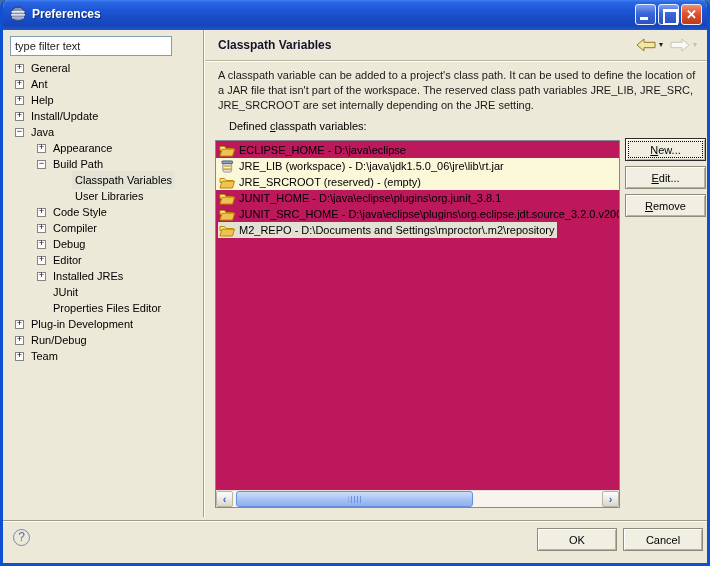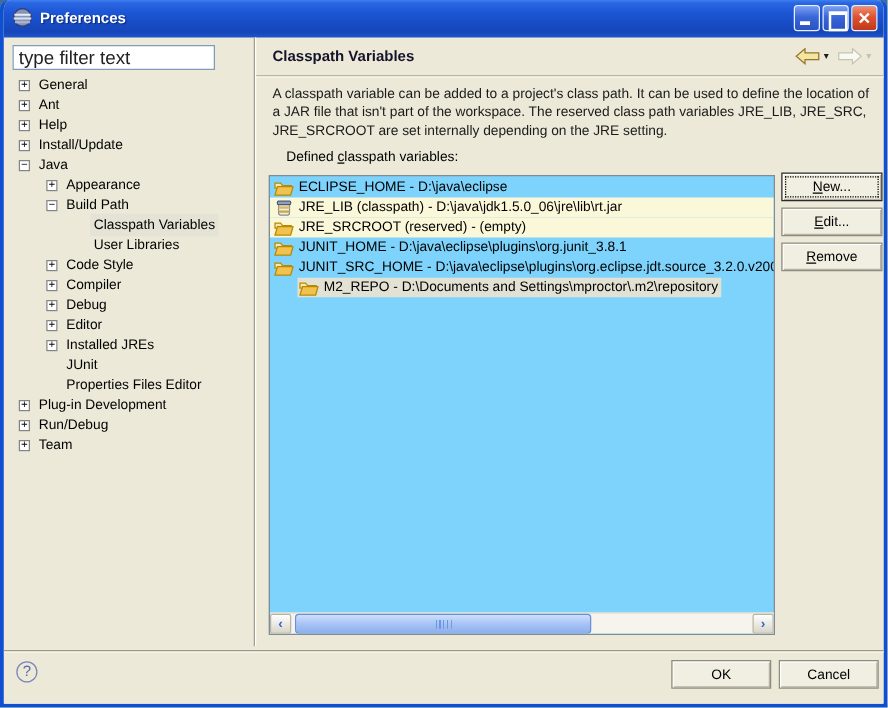--- a/index.html
+++ b/index.html
@@ -26,21 +26,21 @@
   }
   .win-btn.close { background: linear-gradient(180deg,#f09070 0%, #dd5330 45%, #c03a18 100%); }
   .win-btn.min::after { content:""; position:absolute; left:4px; bottom:4px; width:8px; height:3px; background:#fff; }
   .win-btn.max::after { content:""; position:absolute; left:4px; top:4px; width:11px; height:11px; border:2px solid #fff; border-top-width:3px; }
   .win-btn.close::after { content:"\2715"; position:absolute; left:0; right:0; top:2px; text-align:center; font-size:13px; font-weight:bold; }
   .eclipse-icon { width:16px; height:16px; }
   
   .filter-input {
     position:absolute; left:7px; top:36px; width:162px; height:20px;
     border:1px solid #7f9db9; background:#fff; font-family:"Liberation Sans",sans-serif;
-    font-size:15px; padding:2px 4px; color:#222;
+    font-size:11px; padding:2px 4px; color:#222;
   }
   .tree { position:absolute; left:3px; top:60px; width:196px; bottom:50px; overflow:hidden; }
   .tree-row { height:16px; line-height:16px; display:flex; align-items:center; white-space:nowrap; cursor:default; }
   .expander {
     width:9px; height:9px; margin-right:4px; flex:0 0 9px;
     font-family:"Liberation Mono", monospace;
   }
   .expander.box {
     border:1px solid #848484; background:#fff; font-size:9px; line-height:7px;
     text-align:center; color:#000; cursor:pointer;
@@ -55,27 +55,27 @@
   .nav-arrows { position:absolute; right:10px; top:38px; display:flex; align-items:center; gap:3px; }
   .caret { font-size:8px; line-height:8px; }
   .caret.dark { color:#201c10; }
   .caret.pale { color:#c4c0b0; }
   .desc { position:absolute; left:215px; top:68px; width:486px; line-height:15px; color:#1a1a1a; }
   .defined-label { position:absolute; left:215px; top:120px;padding-left:11px; }
   .defined-label .mnemonic { text-decoration: underline; }
   
   .var-list {
     position:absolute; left:212px; top:140px; width:405px; height:368px;
-    border:1px solid #848a94; background:#7dd3fc; overflow:hidden;
+    border:1px solid #848a94; background:#be185d; overflow:hidden;
   }
   .list-rows { position:absolute; left:0; right:0; top:1px; }
   .list-row { height:16px; line-height:16px; display:flex; align-items:center; white-space:nowrap; overflow:hidden; padding-left:2px; cursor:default; }
   .list-row.reserved { background:#fbf8da; }
   .row-inner { display:inline-flex; align-items:center; height:16px; padding-right:3px; }
-  .list-row.selected .row-inner { background:#e2e1d3;margin-left:20px; }
+  .list-row.selected .row-inner { background:#e2e1d3; }
   .row-icon { width:16px; height:13px; margin:0 4px 0 1px; flex:0 0 16px; }
   
   .hscroll { position:absolute; left:0; right:0; bottom:0; height:17px; background:#f6f4ec; border-top:1px solid #e2dfd2; }
   .scroll-btn {
     position:absolute; top:0; width:17px; height:16px;
     background:linear-gradient(180deg,#fefefe,#d9d6c9); border:1px solid #b9b5a5; border-radius:2px;
     color:#3a62c8; font-weight:bold; font-size:11px; line-height:14px; text-align:center; cursor:pointer;
   }
   .scroll-btn.left { left:0; }
   .scroll-btn.right { right:0; }
@@ -240,21 +240,21 @@
           </span>
         </div>
         <div class="list-row reserved">
           <span class="row-inner">
             <svg class="row-icon" viewBox="0 0 16 14">
               <rect x="3.5" y="3" width="9.5" height="10" rx="2" fill="#f2eedd" stroke="#8a8a8a"></rect>
               <rect x="3.5" y="5.5" width="9.5" height="2" fill="#d8b86a"></rect>
               <rect x="3.5" y="9" width="9.5" height="2" fill="#c8a850"></rect>
               <rect x="2.5" y="1" width="11.5" height="3" rx="1" fill="#8fa0b8" stroke="#4a5a74"></rect>
             </svg>
-            <span>JRE_LIB (classpath) - D:\java\jdk1.5.0_06\jre\lib\rt.jar</span>
+            <span>JRE_LIB (workspace) - D:\java\jdk1.5.0_06\jre\lib\rt.jar</span>
           </span>
         </div>
         <div class="list-row reserved">
           <span class="row-inner">
             <svg class="row-icon" viewBox="0 0 16 13">
               <path d="M1 2.5 h4.5 l1.5 2 H14 v2 H1z" fill="#f6e9b4" stroke="#b98900"></path>
               <path d="M1 12 L3 5.2 H15.5 L13.5 12z" fill="#f2c24e" stroke="#b98900"></path>
             </svg>
             <span>JRE_SRCROOT (reserved) - (empty)</span>
           </span>

